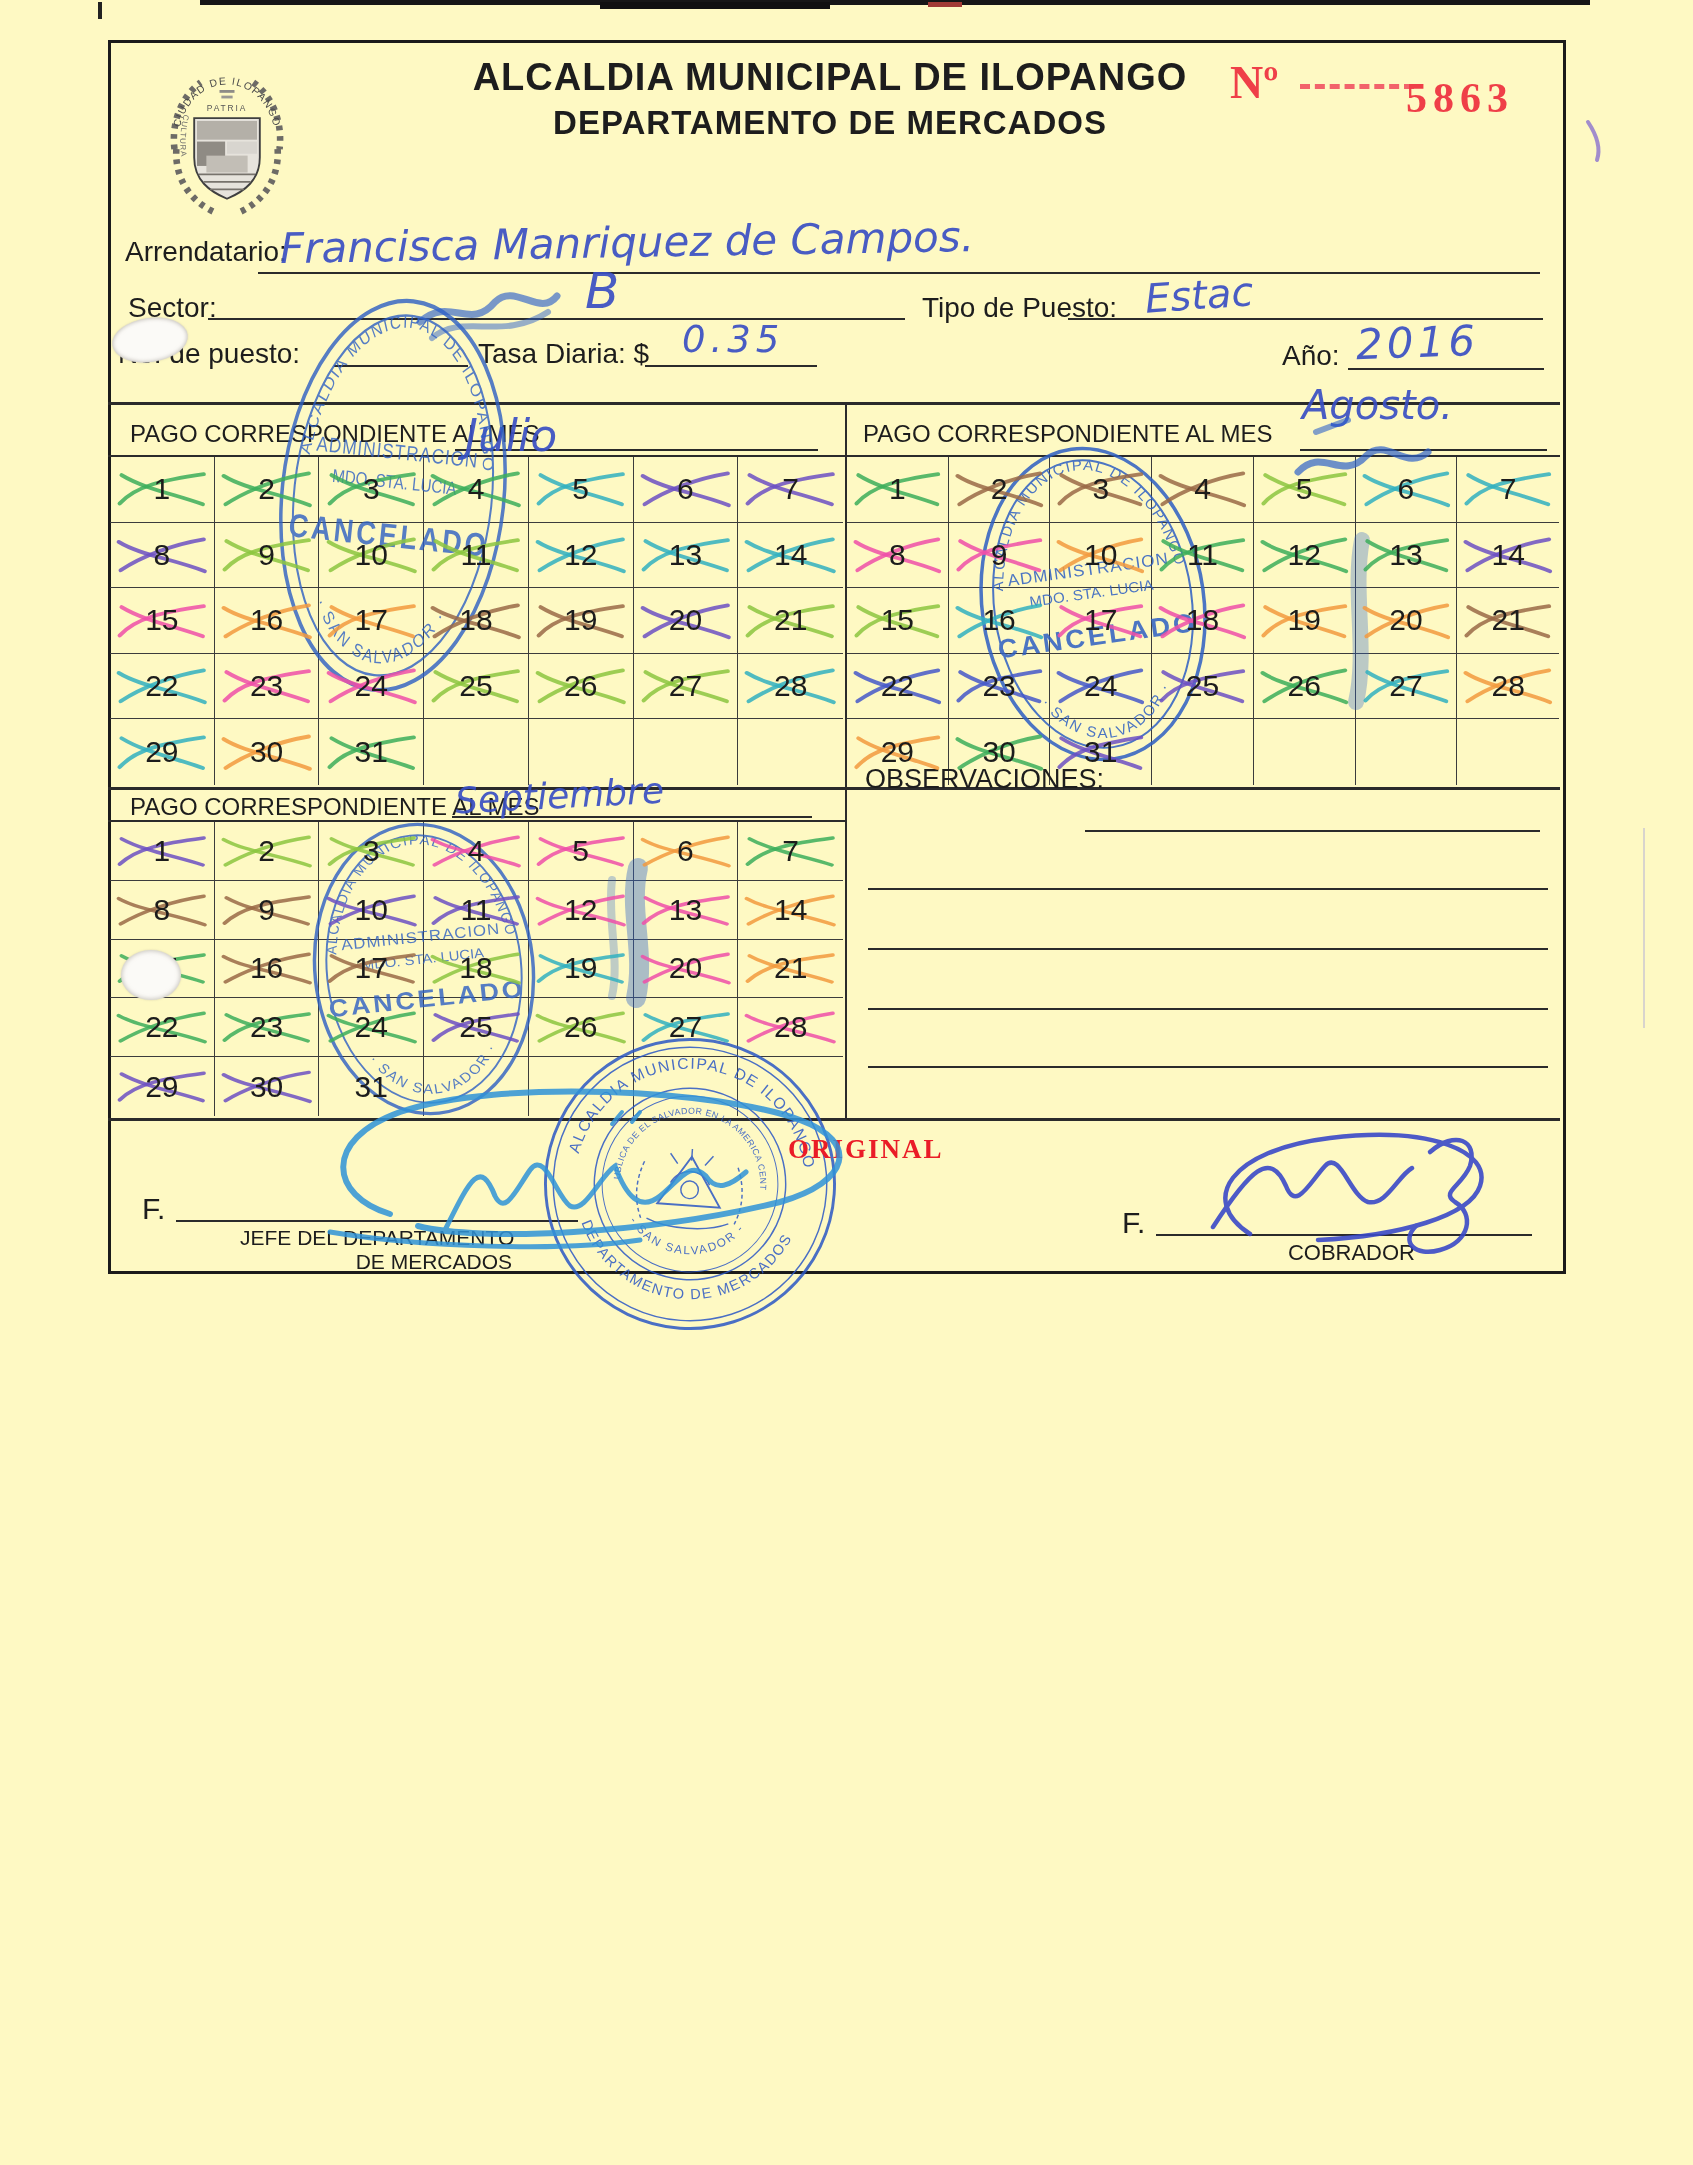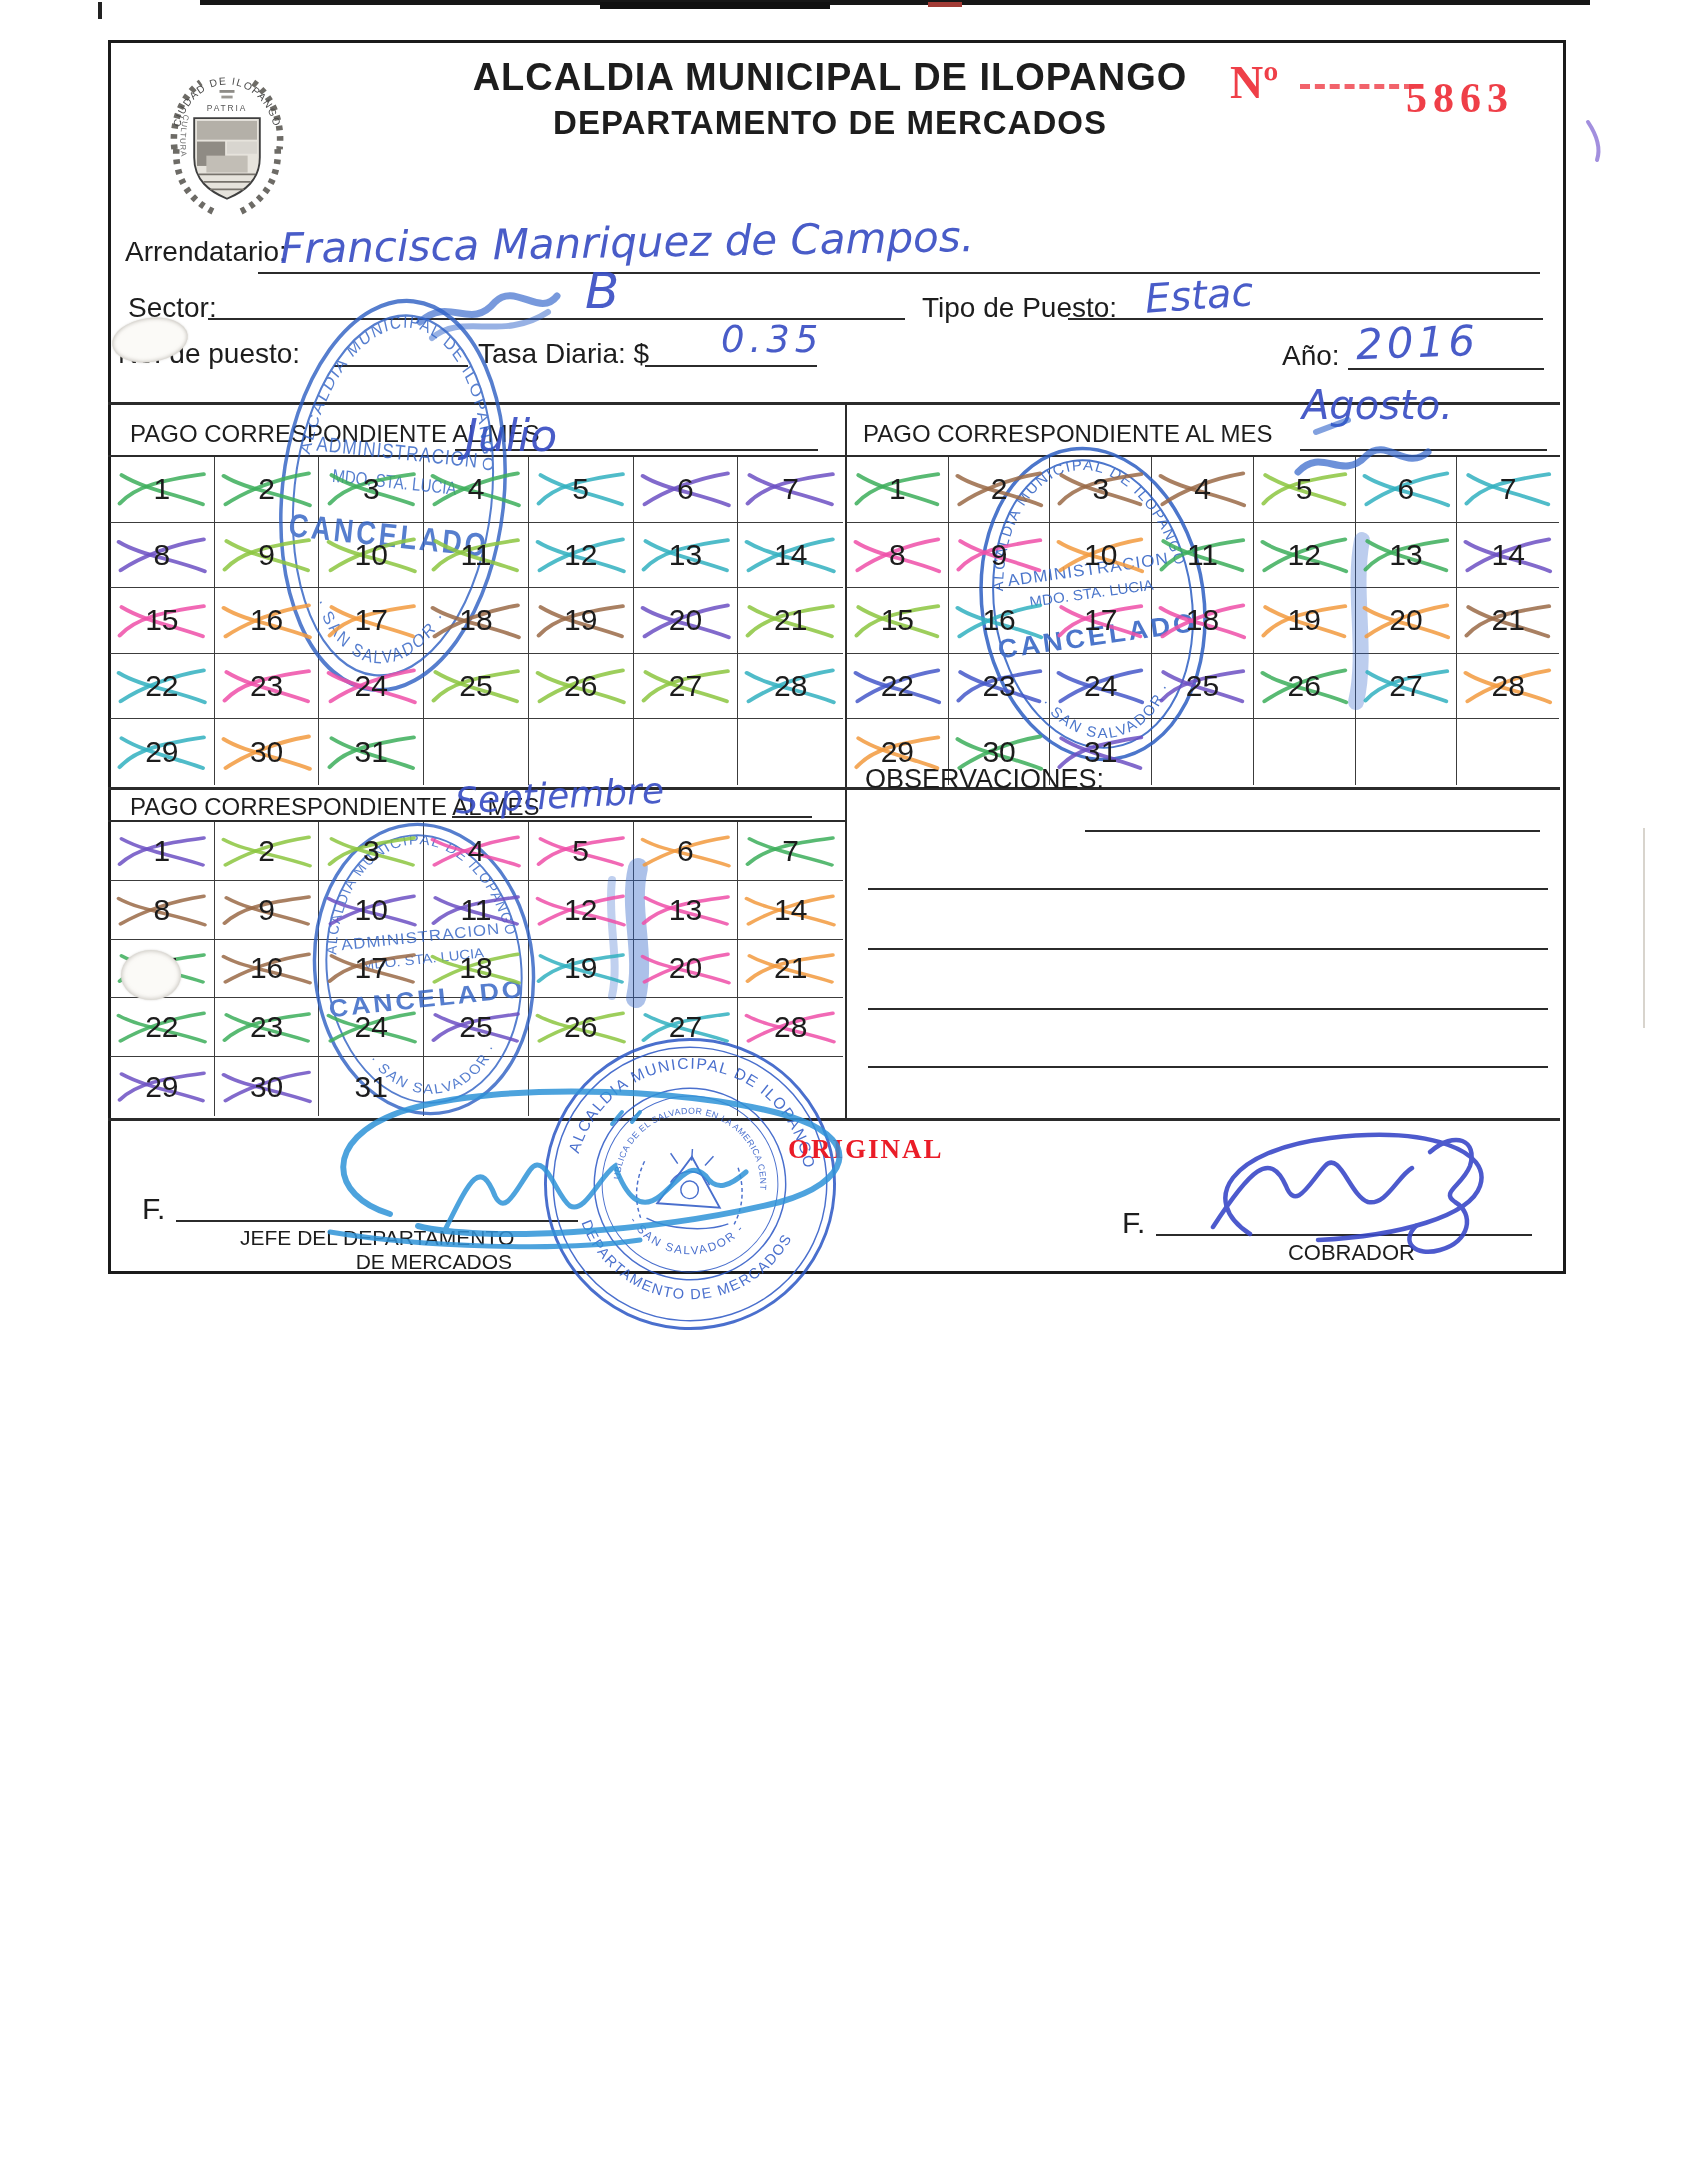--- a/index.html
+++ b/index.html
@@ -1,16 +1,16 @@
 <!DOCTYPE html>
 <html><head>
 <meta charset="utf-8">
 <style>
   html,body{margin:0;padding:0;background:#e9e7e3;}
-  .paper{position:relative;width:1693px;height:2165px;background:#ffffff;overflow:hidden;
+  .paper{position:relative;width:1693px;height:2165px;background:#fef9c3;overflow:hidden;
          font-family:"Liberation Sans",sans-serif;color:#1d1d1d;}
   .abs{position:absolute;}
   .ln{position:absolute;background:#2b2b2b;height:2px;}
   .lbl{position:absolute;color:#1d1d1d;white-space:nowrap;}
   .hw{position:absolute;font-family:"DejaVu Sans",sans-serif;font-style:italic;color:#3a4fc4;
       white-space:nowrap;opacity:.92;}
   .red{color:#ef3f48;font-family:"Liberation Serif",serif;font-weight:bold;}
   .cal-grid{position:absolute;display:grid;grid-template-columns:repeat(7,1fr);
             grid-template-rows:repeat(5,1fr);}
   .cell{position:relative;border-right:1.6px solid #3c3c3c;border-bottom:1.6px solid #3c3c3c;
@@ -79,21 +79,21 @@
   <div class="hw" style="left:585px;top:262px;font-size:50px;">B</div>
 
   <div class="lbl" style="left:922px;top:292px;font-size:28px;">Tipo de Puesto:</div>
   <div class="ln" style="left:1068px;top:318px;width:475px;"></div>
   <div class="hw" style="left:1145px;top:272px;font-size:40px;transform:rotate(-4deg);">Estac</div>
 
   <div class="lbl" style="left:118px;top:338px;font-size:28px;">No. de puesto:</div>
   <div class="ln" style="left:334px;top:365px;width:134px;"></div>
   <div class="lbl" style="left:478px;top:338px;font-size:28px;">Tasa Diaria: $</div>
   <div class="ln" style="left:645px;top:365px;width:172px;"></div>
-  <div class="hw" style="left:682px;top:318px;font-size:37px;letter-spacing:5px;margin-left:39px;">0.35</div>
+  <div class="hw" style="left:682px;top:318px;font-size:37px;letter-spacing:5px;">0.35</div>
 
   <div class="lbl" style="left:1282px;top:340px;font-size:28px;">Año:</div>
   <div class="ln" style="left:1348px;top:368px;width:196px;"></div>
   <div class="hw" style="left:1356px;top:318px;font-size:42px;letter-spacing:4px;transform:rotate(-2deg);">2016</div>
 
   <div class="ln" style="left:108px;top:402px;width:1452px;height:3px;"></div>
   <div class="ln" style="left:108px;top:455px;width:1452px;"></div>
   <div class="ln" style="left:108px;top:787px;width:1452px;height:3px;"></div>
   <div class="ln" style="left:108px;top:820px;width:737px;"></div>
   <div class="ln" style="left:108px;top:1118px;width:1452px;height:3px;"></div>

